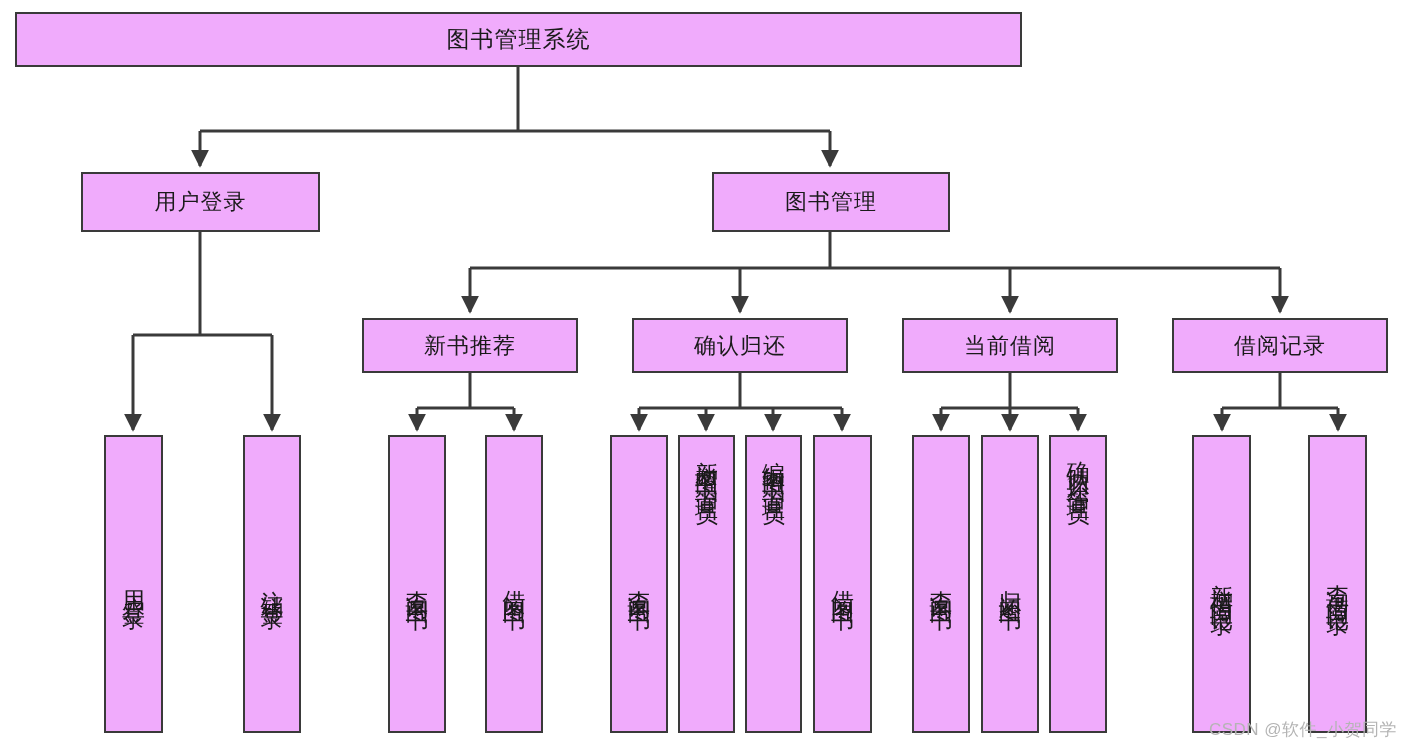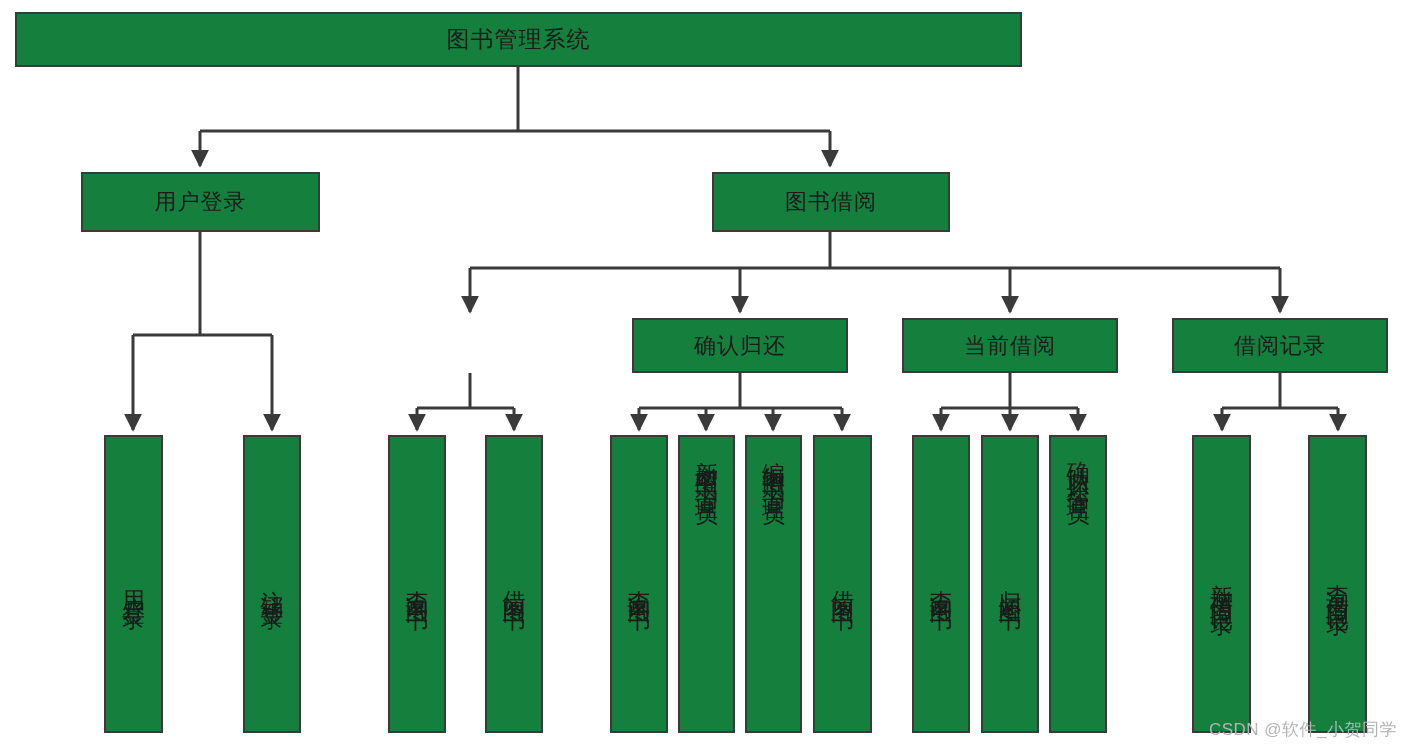--- a/index.html
+++ b/index.html
@@ -21,21 +21,21 @@
     position: absolute;
     left: 0;
     top: 0;
     width: 1405px;
     height: 747px;
     pointer-events: none;
   }
   .node {
     position: absolute;
     box-sizing: border-box;
-    background: #15803d;
+    background: #f0abfc;
     border: 2.5px solid #3a3a3a;
     display: flex;
     align-items: center;
     justify-content: center;
     color: #1a1a1a;
   }
   .node .label {
     display: block;
     text-align: center;
     line-height: 1.18;
@@ -135,23 +135,26 @@
   </svg>
 
   <div class="node horiz" id="node-root" style="left:15px; top:12px; width:1007px; height:55px;">
     <span class="label">图书管理系统</span>
   </div>
 
   <div class="node horiz" style="left:81px; top:172px; width:239px; height:60px;">
     <span class="label">用户登录</span>
   </div>
   <div class="node horiz" style="left:712px; top:172px; width:238px; height:60px;">
-    <span class="label">图书借阅</span>
-  </div>
-
+    <span class="label">图书管理</span>
+  </div>
+
+  <div class="node horiz" style="left:362px; top:318px; width:216px; height:55px;">
+    <span class="label">新书推荐</span>
+  </div>
   <div class="node horiz" style="left:632px; top:318px; width:216px; height:55px;">
     <span class="label">确认归还</span>
   </div>
   <div class="node horiz" style="left:902px; top:318px; width:216px; height:55px;">
     <span class="label">当前借阅</span>
   </div>
   <div class="node horiz" style="left:1172px; top:318px; width:216px; height:55px;">
     <span class="label">借阅记录</span>
   </div>
 

